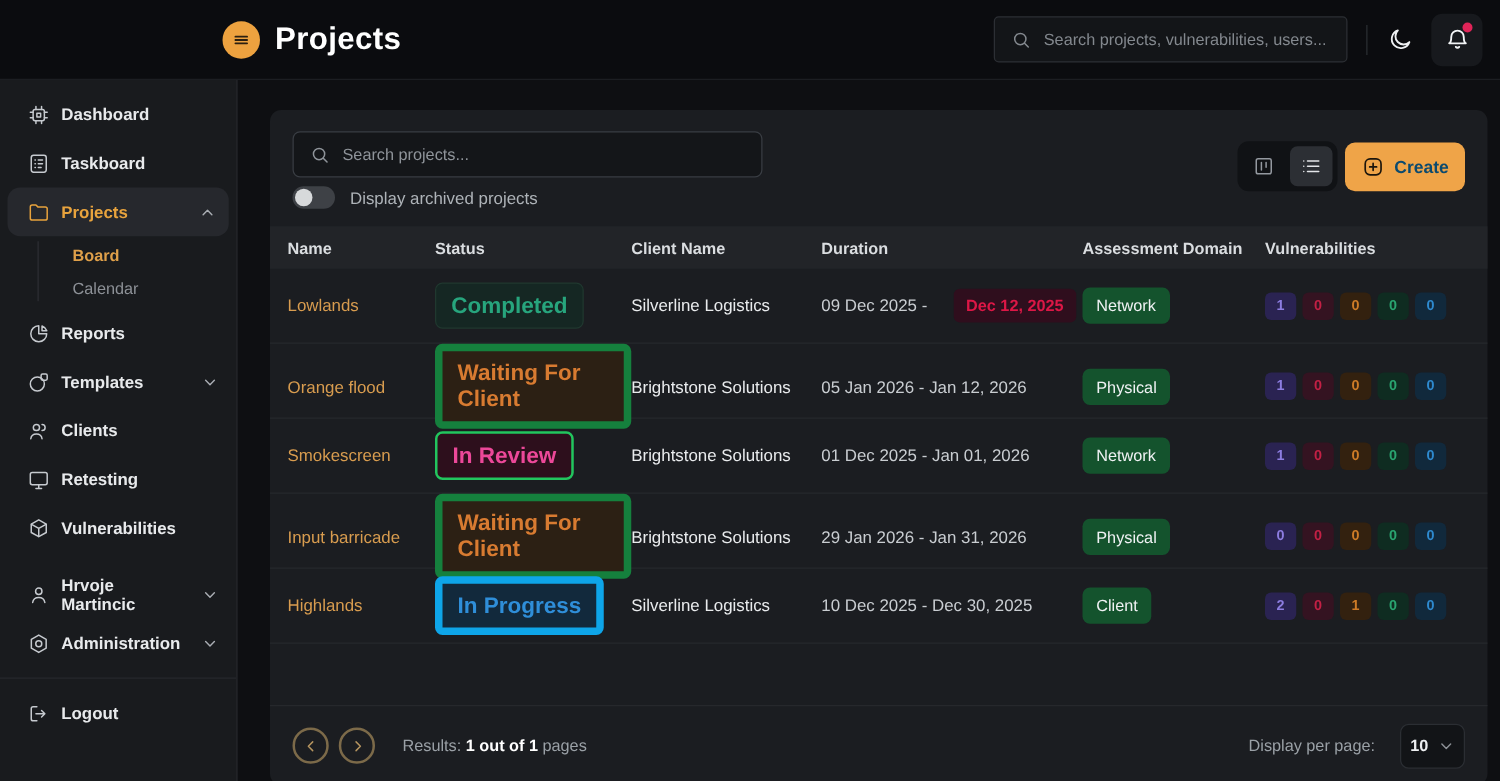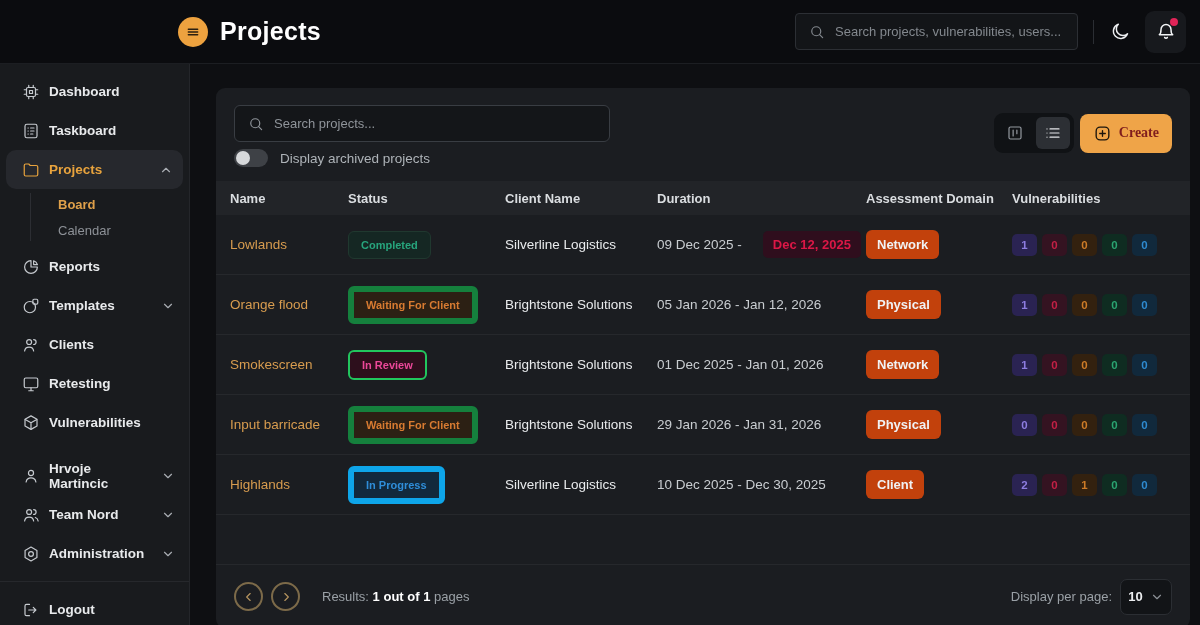--- a/index.html
+++ b/index.html
@@ -70,59 +70,59 @@
           cursor:pointer;border:none}
   .switch .knob{position:absolute;left:2px;top:2px;width:14px;height:14px;border-radius:50%;
                 background:#d7d9db}
   .controls{position:absolute;right:18px;top:25px;display:flex;align-items:center;gap:6px}
   .viewgroup{display:flex;gap:4px;background:#101215;border-radius:9px;padding:4px;height:40px}
   .vbtn{width:34px;height:32px;border:none;border-radius:6px;background:transparent;
         color:#9499a0;display:flex;align-items:center;justify-content:center;cursor:pointer}
   .vbtn.active{background:#2c2f34;color:#e4e6e9}
   .create-btn{height:39px;padding:0 13px;background:#efa448;border:none;border-radius:8px;
               display:flex;align-items:center;gap:7px;font-size:14px;font-weight:700;
-              color:#7f1d1d;cursor:pointer;font-family:Liberation Serif, serif}
+              color:#0c4a6e;cursor:pointer;font-family:Liberation Sans, sans-serif}
   .create-btn svg{width:19px;height:19px;stroke:#1b150c;stroke-width:1.7;fill:none;
                   stroke-linecap:round}
 
   .thead{position:absolute;left:0;right:0;top:93px;height:34px;background:#222428;
          display:grid;grid-template-columns:118px 157px 152px 209px 146px auto;
          align-items:center;padding-left:14px;font-size:13px;font-weight:700;color:#dadde0}
   .tbody{position:absolute;left:0;right:0;top:127px}
   .trow{height:60px;display:grid;grid-template-columns:118px 157px 152px 209px 146px auto;
         align-items:center;padding-left:14px;border-bottom:1px solid #26282c;cursor:pointer}
   .pname{color:#d89c4f}
   .client{color:#e9ebed}
   .duration{color:#c9cdd1;display:flex;align-items:center}
-  .st{display:inline-block;padding:7px 12px;border-radius:6px;font-size:11px;font-weight:700}
+  .st{display:inline-block;padding:7px 12px;border-radius:6px;font-size:18px;font-weight:700}
   .st-completed{color:#27a57d;background:#152723;border:1px solid #20382f}
   .st-waiting{color:#d87b31;background:#2c2014;border:6px solid #15803d}
   .st-review{color:#ec4899;background:#2d0f1c;border:2px solid #22c55e}
   .st-progress{color:#2f8ed9;background:#12293c;border:6px solid #0ea5e9}
   .due{color:#dc1746;background:#2f0e1d;padding:6px 10px;border-radius:5px;font-weight:700;
        font-size:13px;margin-left:21px}
-  .domain{display:inline-block;background:#c2410c;padding:7px 11px;border-radius:6px;
-          font-size:13px;font-weight:700;color:#f0f2f4}
+  .domain{display:inline-block;background:#14532d;padding:7px 11px;border-radius:6px;
+          font-size:13px;font-weight:400;color:#f0f2f4}
   .vulns{display:flex}
   .v{width:25px;height:22px;border-radius:5px;display:flex;align-items:center;
      justify-content:center;font-size:11.5px;font-weight:700;margin-right:5px}
   .v-critical{background:#2a2352;color:#8d7de0}
   .v-high{background:#341321;color:#c32045}
   .v-medium{background:#33210f;color:#cd7b27}
   .v-low{background:#0f2c21;color:#2aa471}
   .v-info{background:#11293c;color:#2e8acf}
 
   .tfoot{position:absolute;left:0;right:0;bottom:0;height:64px;border-top:1px solid #26282c;
          display:flex;align-items:center;padding:0 18px}
   .pg-btn{width:29px;height:29px;border-radius:50%;border:2px solid #7c6a49;background:transparent;
           color:#b5945f;display:flex;align-items:center;justify-content:center;cursor:pointer;
           margin-right:8px}
   .results{margin-left:14px;color:#9aa0a6;font-size:13px}
   .results b{color:#fff}
-  .perpage-wrap{margin-left:auto;display:flex;align-items:center;gap:8px;color:#9aa0a6;
+  .perpage-wrap{margin-left:auto;display:flex;align-items:center;gap:20px;color:#9aa0a6;
                 font-size:13px}
   .perpage{width:52px;height:36px;background:#121417;border:1px solid #2b2e33;border-radius:7px;
            display:flex;align-items:center;justify-content:center;gap:7px;color:#eceef0;
            font-size:13px;font-weight:700;cursor:pointer}
   .perpage .chev{margin:0;color:#8c9096}
 </style>
 </head>
 <body>
 
 <header class="topbar">
@@ -254,35 +254,20 @@
   </div>
   <div class="side-gap"></div>
   <div class="side-item">
     <span>
       <svg class="ic" viewBox="0 0 24 24">
           <circle cx="12" cy="8" r="3.4"></circle>
           <path d="M5.5 20c.5-3.4 3.1-5.4 6.5-5.4s6 2 6.5 5.4"></path>
         </svg>
     </span>
     <span class="lbl">Hrvoje Martincic</span>
-    <span class="chev">
-      <svg class="ic-sm" viewBox="0 0 24 24">
-          <path d="M6 9l6 6 6-6"></path>
-        </svg>
-    </span>
-  </div>
-  <div class="side-item">
-    <span>
-      <svg class="ic" viewBox="0 0 24 24">
-          <circle cx="9.5" cy="8" r="3.3"></circle>
-          <path d="M3.5 20c.4-3.2 2.7-5.2 6-5.2s5.6 2 6 5.2"></path>
-          <path d="M15.5 4.7a3.3 3.3 0 0 1 0 6.6M17.8 15.3c2.1.7 3.4 2.3 3.7 4.7"></path>
-        </svg>
-    </span>
-    <span class="lbl">Team Nord</span>
     <span class="chev">
       <svg class="ic-sm" viewBox="0 0 24 24">
           <path d="M6 9l6 6 6-6"></path>
         </svg>
     </span>
   </div>
   <div class="side-item">
     <span>
       <svg class="ic" viewBox="0 0 24 24">
           <path d="M12 2.8l7.9 4.6v9.2L12 21.2l-7.9-4.6V7.4z"></path>

